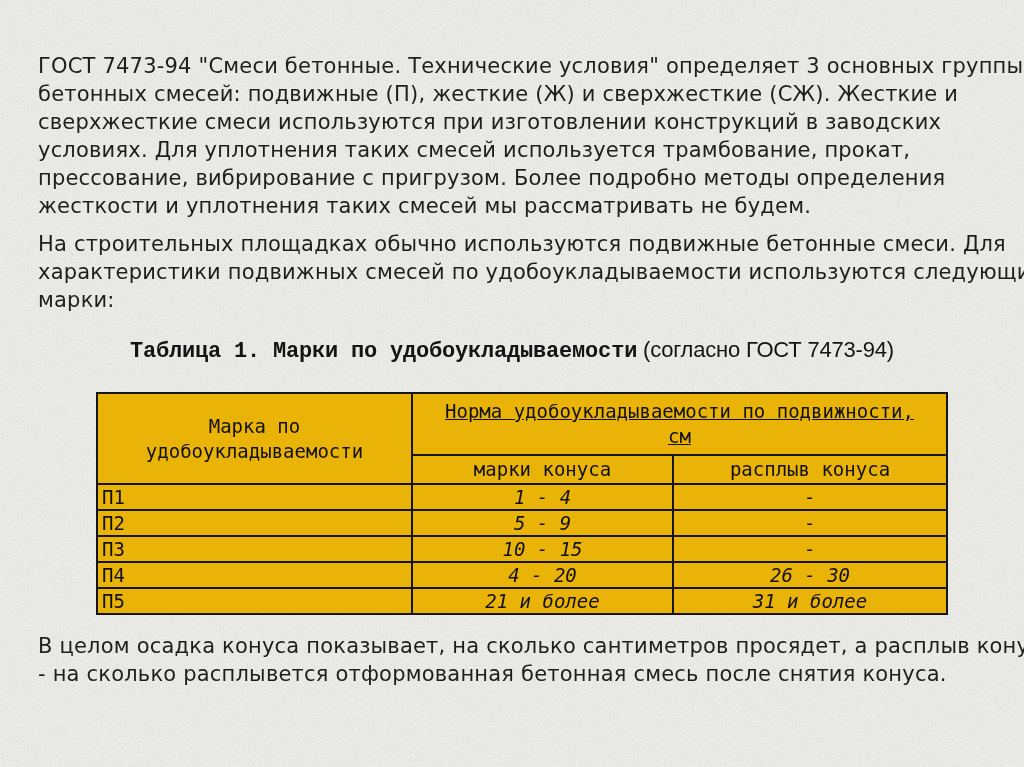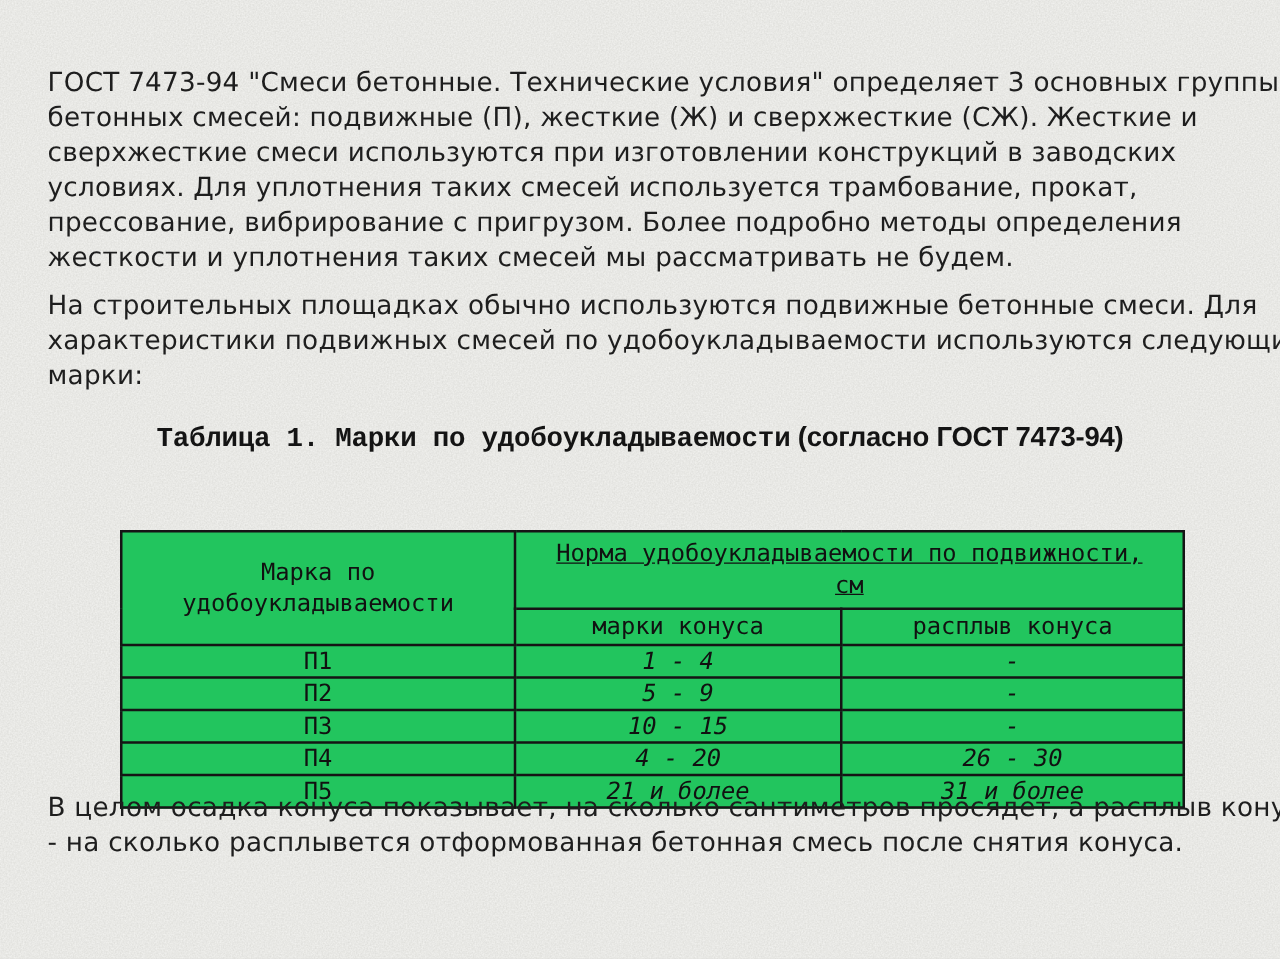--- a/index.html
+++ b/index.html
@@ -18,37 +18,36 @@
   }
   .p-intro{top:52px;}
   .p-usage{top:230px;}
   .p-conclusion{top:632px;}
   .caption{
     top:337px;left:0;width:1024px;text-align:center;
     font-family:"Liberation Sans",sans-serif;
     font-size:22px;color:#141414;letter-spacing:-0.2px;
   }
   .cap-bold{font-weight:bold;font-family:Liberation Mono, monospace;}
-  .cap-normal{font-weight:bold;}
+  .cap-normal{font-weight:normal;}
   table.work{
     position:absolute;z-index:1;
     left:96px;top:392px;width:850px;
     border-collapse:collapse;
-    background:#22c55e;
+    background:#eab308;
     font-family:"DejaVu Sans Mono",monospace;
     font-size:19px;color:#111;
     table-layout:fixed;
-    margin-top:32px;
   }
   table.work td{border:2px solid #151515;padding:1px 4px;vertical-align:middle;}
   col.c1{width:315px;} col.c2{width:261px;} col.c3{width:274px;}
   td.hdr{text-align:center;white-space:pre;line-height:25px;}
   td.group{height:58px;text-decoration:underline;}
   td.sub{height:24px;}
-  td.mark{height:22px;text-align:center;padding-left:5px;}
+  td.mark{height:22px;text-align:left;padding-left:5px;}
   td.val{height:22px;text-align:center;font-style:italic;}
 </style>
 </head>
 <body>
 
 <div>
 
   <svg class="texture" xmlns="http://www.w3.org/2000/svg">
     <filter id="paperNoise">
       <feTurbulence type="fractalNoise" baseFrequency="0.8" numOctaves="2" stitchTiles="stitch"></feTurbulence>

